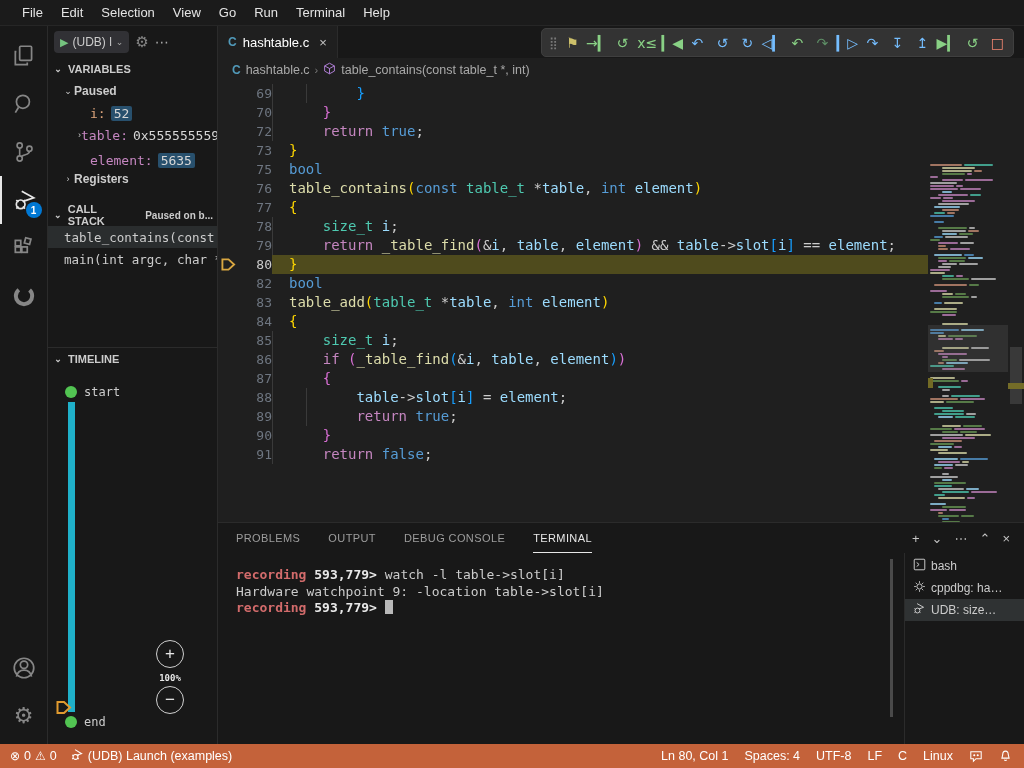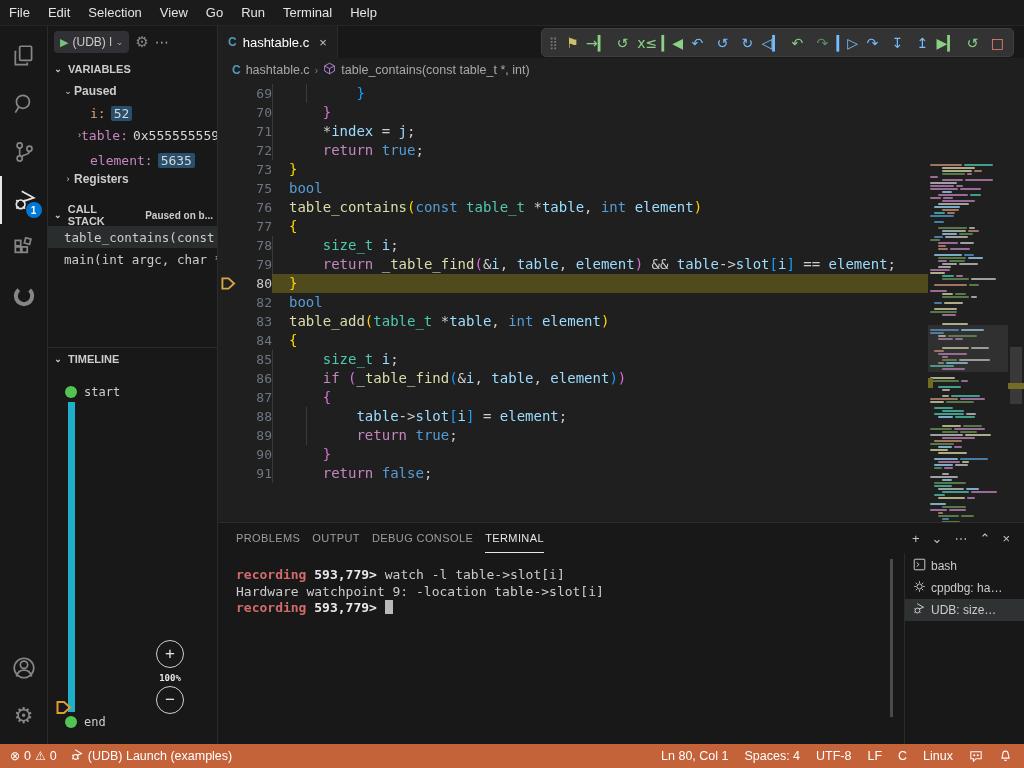--- a/index.html
+++ b/index.html
@@ -3,21 +3,21 @@
 <meta charset="utf-8">
 <style>
   * { margin:0; padding:0; box-sizing:border-box; }
   html,body { width:1024px; height:768px; overflow:hidden; background:#1f1f1f;
               font-family:"Liberation Sans", sans-serif; }
   #app { position:relative; width:1024px; height:768px; background:#1f1f1f; }
 
   
   .menubar { position:absolute; left:0; top:0; width:1024px; height:26px;
              background:#1b1b1b; border-bottom:1px solid #262626;
-             display:flex; align-items:center; padding-left:0; z-index:40; }
+             display:flex; align-items:center; padding-left:13px; z-index:40; }
   .menu-item { color:#e4e4e4; font-size:13px; padding:0 9px; height:26px;
                display:flex; align-items:center; cursor:default; }
 
   
   .activitybar { position:absolute; left:0; top:26px; width:48px; height:718px;
                  background:#181818; border-right:1px solid #2b2b2b;
                  display:flex; flex-direction:column; align-items:center; }
   .ab-icon { width:48px; height:48px; display:flex; align-items:center; justify-content:center;
              position:relative; color:#868686; }
   .ab-icon svg { stroke:#868686; }
@@ -121,21 +121,21 @@
                  background:#333333; border:1px solid #3f3f3f; border-radius:5px;
                  display:flex; align-items:center; padding:0 3px; }
   .dbg-grip { color:#7a7a7a; font-size:12px; padding:0 4px; letter-spacing:-2px; }
   .dbg-btn { width:25px; height:25px; display:flex; align-items:center; justify-content:center;
              font-size:14px; font-family:"DejaVu Sans", sans-serif; white-space:nowrap; }
 
   
   .panel { position:absolute; left:218px; top:522px; right:0; height:222px;
            background:#181818; border-top:1px solid #2b2b2b; }
   .panel-tabs { position:absolute; left:0; top:0; height:30px; display:flex;
-                align-items:center; padding-left:18px; gap:12px; }
+                align-items:center; padding-left:18px; gap:28px; }
   .ptab { font-size:11px; letter-spacing:.4px; color:#9d9d9d; height:30px;
           display:flex; align-items:center; }
   .ptab.active { color:#e7e7e7; border-bottom:1.5px solid #e7e7e7; }
   .panel-actions { position:absolute; right:14px; top:0; height:30px; display:flex;
                    align-items:center; gap:12px; color:#cccccc; }
   .pa-icon { font-size:13px; color:#c5c5c5; }
   .term-content { position:absolute; left:18px; top:44px; right:136px; bottom:0;
                   font-family:"DejaVu Sans Mono", monospace; font-size:13px;
                   line-height:16.5px; color:#cccccc; white-space:pre; }
   .tt-red { color:#d26b6b; font-weight:bold; }
@@ -345,21 +345,20 @@
         <span class="dbg-btn" style="color: rgb(137, 209, 133);">▶▎</span>
         <span class="dbg-btn" style="color: rgb(137, 209, 133);">↺</span>
         <span class="dbg-btn" style="color: rgb(244, 135, 113);">□</span>
       </span>
   </div>
 
   <div class="code-area">
     <div class="code-lines" id="code-lines">
         <div class="cline"><div class="glyph"></div><div class="lnum">69</div><div class="ltext"><i class="guide" style="left: 0ch;"></i><i class="guide" style="left: 4ch;"></i><span class="tk-pl">        </span><span class="tk-bb">}</span></div></div>
         <div class="cline"><div class="glyph"></div><div class="lnum">70</div><div class="ltext"><i class="guide" style="left: 0ch;"></i><span class="tk-pl">    </span><span class="tk-bp">}</span></div></div>
-        <div class="cline"><div class="glyph"></div><div class="lnum">71</div><div class="ltext"><i class="guide" style="left: 0ch;"></i><span class="tk-pl">    *</span><span class="tk-var">index</span><span class="tk-pl"> = </span><span class="tk-var">j</span><span class="tk-pl">;</span></div></div>
         <div class="cline"><div class="glyph"></div><div class="lnum">72</div><div class="ltext"><i class="guide" style="left: 0ch;"></i><span class="tk-pl">    </span><span class="tk-ctl">return</span><span class="tk-pl"> </span><span class="tk-kw">true</span><span class="tk-pl">;</span></div></div>
         <div class="cline"><div class="glyph"></div><div class="lnum">73</div><div class="ltext"><span class="tk-by">}</span></div></div>
         <div class="cline"><div class="glyph"></div><div class="lnum">75</div><div class="ltext"><span class="tk-kw">bool</span></div></div>
         <div class="cline"><div class="glyph"></div><div class="lnum">76</div><div class="ltext"><span class="tk-fn">table_contains</span><span class="tk-by">(</span><span class="tk-kw">const</span><span class="tk-pl"> </span><span class="tk-typ">table_t</span><span class="tk-pl"> *</span><span class="tk-var">table</span><span class="tk-pl">, </span><span class="tk-kw">int</span><span class="tk-pl"> </span><span class="tk-var">element</span><span class="tk-by">)</span></div></div>
         <div class="cline"><div class="glyph"></div><div class="lnum">77</div><div class="ltext"><span class="tk-by">{</span></div></div>
         <div class="cline"><div class="glyph"></div><div class="lnum">78</div><div class="ltext"><i class="guide" style="left: 0ch;"></i><span class="tk-pl">    </span><span class="tk-typ">size_t</span><span class="tk-pl"> </span><span class="tk-var">i</span><span class="tk-pl">;</span></div></div>
         <div class="cline"><div class="glyph"></div><div class="lnum">79</div><div class="ltext"><i class="guide" style="left: 0ch;"></i><span class="tk-pl">    </span><span class="tk-ctl">return</span><span class="tk-pl"> </span><span class="tk-fn">_table_find</span><span class="tk-bp">(</span><span class="tk-pl">&amp;</span><span class="tk-var">i</span><span class="tk-pl">, </span><span class="tk-var">table</span><span class="tk-pl">, </span><span class="tk-var">element</span><span class="tk-bp">)</span><span class="tk-pl"> &amp;&amp; </span><span class="tk-var">table</span><span class="tk-pl">-&gt;</span><span class="tk-var">slot</span><span class="tk-bb">[</span><span class="tk-var">i</span><span class="tk-bb">]</span><span class="tk-pl"> == </span><span class="tk-var">element</span><span class="tk-pl">;</span></div></div>
         <div class="cline hl"><div class="glyph"><svg width="15" height="15" viewBox="0 0 16 15" fill="none" style="position:absolute;left:3px;top:2px;">
               <path d="M1.5 2 H8 L14 7.5 L8 13 H1.5 Z" stroke="#d9a741" stroke-width="2"></path>
             </svg></div><div class="lnum">80</div><div class="ltext"><span class="tk-by">}</span></div></div>

